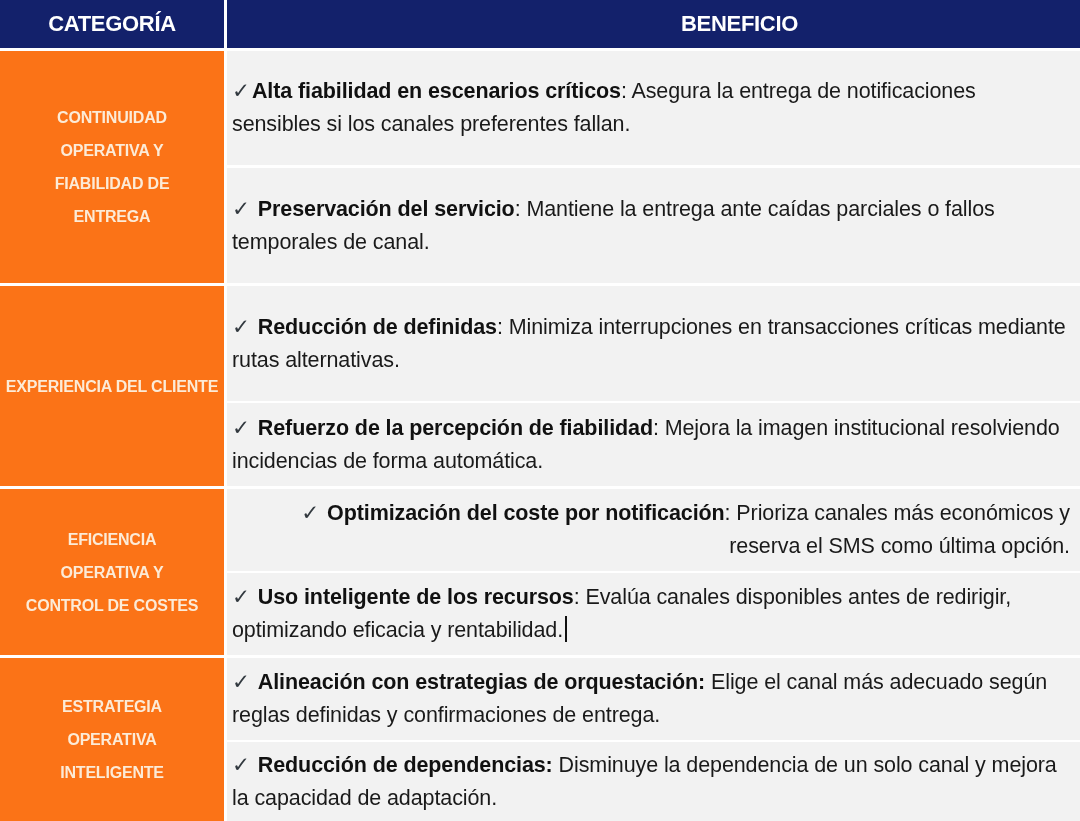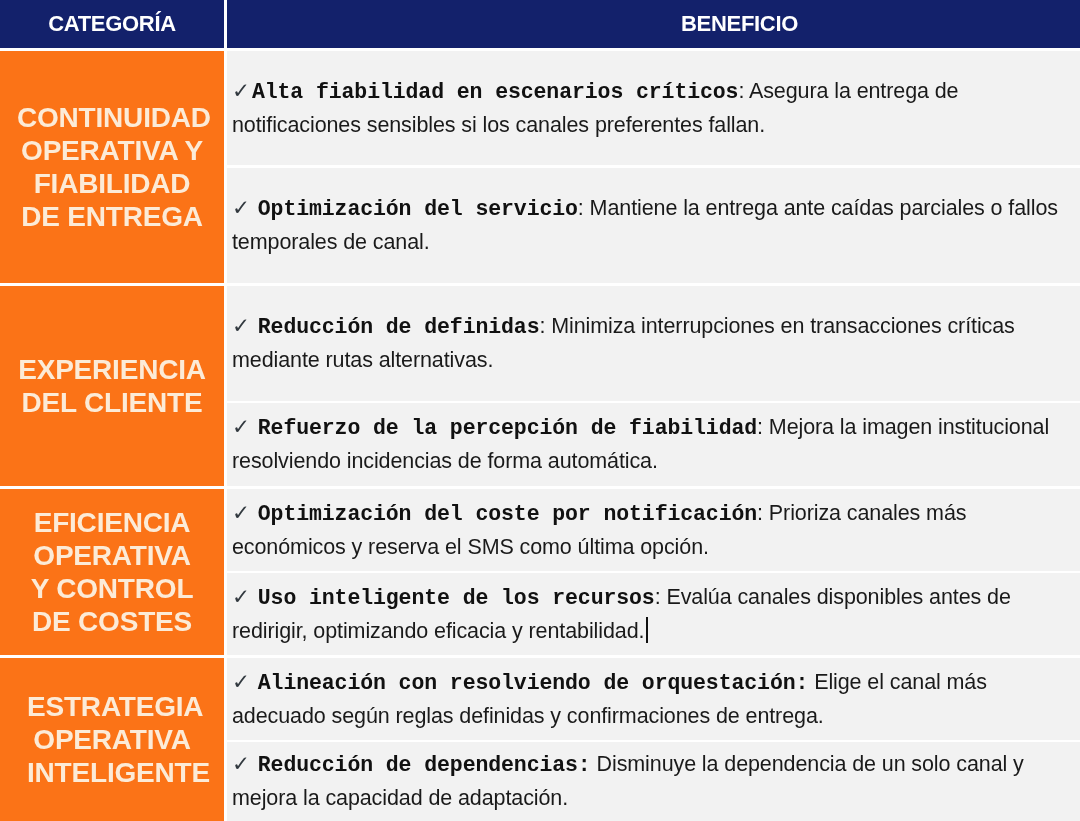--- a/index.html
+++ b/index.html
@@ -14,36 +14,36 @@
     background: #13216b; color: #ffffff;
     font-weight: bold; font-size: 22px;
     display: flex; align-items: center; justify-content: center;
     letter-spacing: -0.3px;
   }
   .hdr.cat { left: 0; width: 224px; }
   .hdr.ben { left: 227px; width: 1025px; }
   .cat-cell {
     position: absolute; left: 0; width: 224px;
     background: #fb7317; color: #fcebd7;
-    font-weight: bold; font-size: 28px; line-height: 33px;
+    font-weight: bold; font-size: 16px; line-height: 33px;
     display: flex; align-items: center; justify-content: center;
     text-align: center; letter-spacing: -0.2px;
     box-sizing: border-box; padding: 0 4px;
   }
   .ben-cell {
     position: absolute; left: 227px; width: 853px;
     background: #f2f2f2; color: #1a1a1a;
     font-size: 21.5px; line-height: 33px;
     display: flex; align-items: center;
     box-sizing: border-box; padding: 0 10px 0 5px;
     letter-spacing: -0.1px;
   }
   .ben-inner { display: block; }
   .check { color: #333a40; font-weight: bold; margin-right: 2px; }
-  .bold { font-weight: bold; color: #111111; font-family: Liberation Mono, monospace; }
+  .bold { font-weight: bold; color: #111111; }
   .caret {
     display: inline-block; width: 2px; height: 26px;
     background: #111; vertical-align: -5px; margin-left: 2px;
   }
 </style>
 </head>
 <body>
 
 <div>
   <div class="hdr cat">CATEGORÍA</div>
@@ -52,58 +52,58 @@
   <div class="cat-cell" style="top:51px;height:232px;">
     <span style="width:190px;display:block;">CONTINUIDAD OPERATIVA Y FIABILIDAD DE ENTREGA</span>
   </div>
   <div class="ben-cell" style="top:51px;height:114px;">
     <div class="ben-inner">
       <span class="check">✓</span><span class="bold">Alta fiabilidad en escenarios críticos</span><span>: </span><span>Asegura la entrega de notificaciones sensibles si los canales preferentes fallan.</span>
     </div>
   </div>
   <div class="ben-cell" style="top:168px;height:115px;">
     <div class="ben-inner">
-      <span class="check">✓</span> <span class="bold">Optimización del servicio</span><span>: </span><span>Mantiene la entrega ante caídas parciales o fallos temporales de canal.</span>
+      <span class="check">✓</span> <span class="bold">Preservación del servicio</span><span>: </span><span>Mantiene la entrega ante caídas parciales o fallos temporales de canal.</span>
     </div>
   </div>
 
   <div class="cat-cell" style="top:286px;height:200px;text-align:center;">
     <span>EXPERIENCIA DEL CLIENTE</span>
   </div>
   <div class="ben-cell" style="top:286px;height:115px;">
     <div class="ben-inner">
       <span class="check">✓</span> <span class="bold">Reducción de definidas</span><span>: </span><span>Minimiza interrupciones en transacciones críticas mediante rutas alternativas.</span>
     </div>
   </div>
   <div class="ben-cell" style="top:403px;height:83px;">
     <div class="ben-inner">
       <span class="check">✓</span> <span class="bold">Refuerzo de la percepción de fiabilidad</span><span>: </span><span>Mejora la imagen institucional resolviendo incidencias de forma automática.</span>
     </div>
   </div>
 
   <div class="cat-cell" style="top:489px;height:166px;">
     <span style="width:180px;display:block;">EFICIENCIA OPERATIVA Y CONTROL DE COSTES</span>
   </div>
-  <div class="ben-cell" style="top:489px;height:82px;">
+  <div class="ben-cell" style="top:489px;height:82px;text-align:right;">
     <div class="ben-inner">
       <span class="check">✓</span> <span class="bold">Optimización del coste por notificación</span><span>: </span><span>Prioriza canales más económicos y reserva el SMS como última opción.</span>
     </div>
   </div>
   <div class="ben-cell" style="top:573px;height:82px;justify-content:center;">
     <div class="ben-inner">
       <span class="check">✓</span> <span class="bold">Uso inteligente de los recursos</span><span>: </span><span>Evalúa canales disponibles antes de redirigir, optimizando eficacia y rentabilidad.</span><span class="caret"></span>
     </div>
   </div>
 
   <div class="cat-cell" style="top:658px;height:163px;">
     <span style="width:170px;display:block;">ESTRATEGIA OPERATIVA INTELIGENTE</span>
   </div>
   <div class="ben-cell" style="top:658px;height:82px;">
     <div class="ben-inner">
-      <span class="check">✓</span> <span class="bold">Alineación con resolviendo de orquestación:</span><span> </span><span>Elige el canal más adecuado según reglas definidas y confirmaciones de entrega.</span>
+      <span class="check">✓</span> <span class="bold">Alineación con estrategias de orquestación:</span><span> </span><span>Elige el canal más adecuado según reglas definidas y confirmaciones de entrega.</span>
     </div>
   </div>
   <div class="ben-cell" style="top:742px;height:79px;">
     <div class="ben-inner">
       <span class="check">✓</span> <span class="bold">Reducción de dependencias:</span><span> </span><span>Disminuye la dependencia de un solo canal y mejora la capacidad de adaptación.</span>
     </div>
   </div>
 </div>
 
 </body></html>

